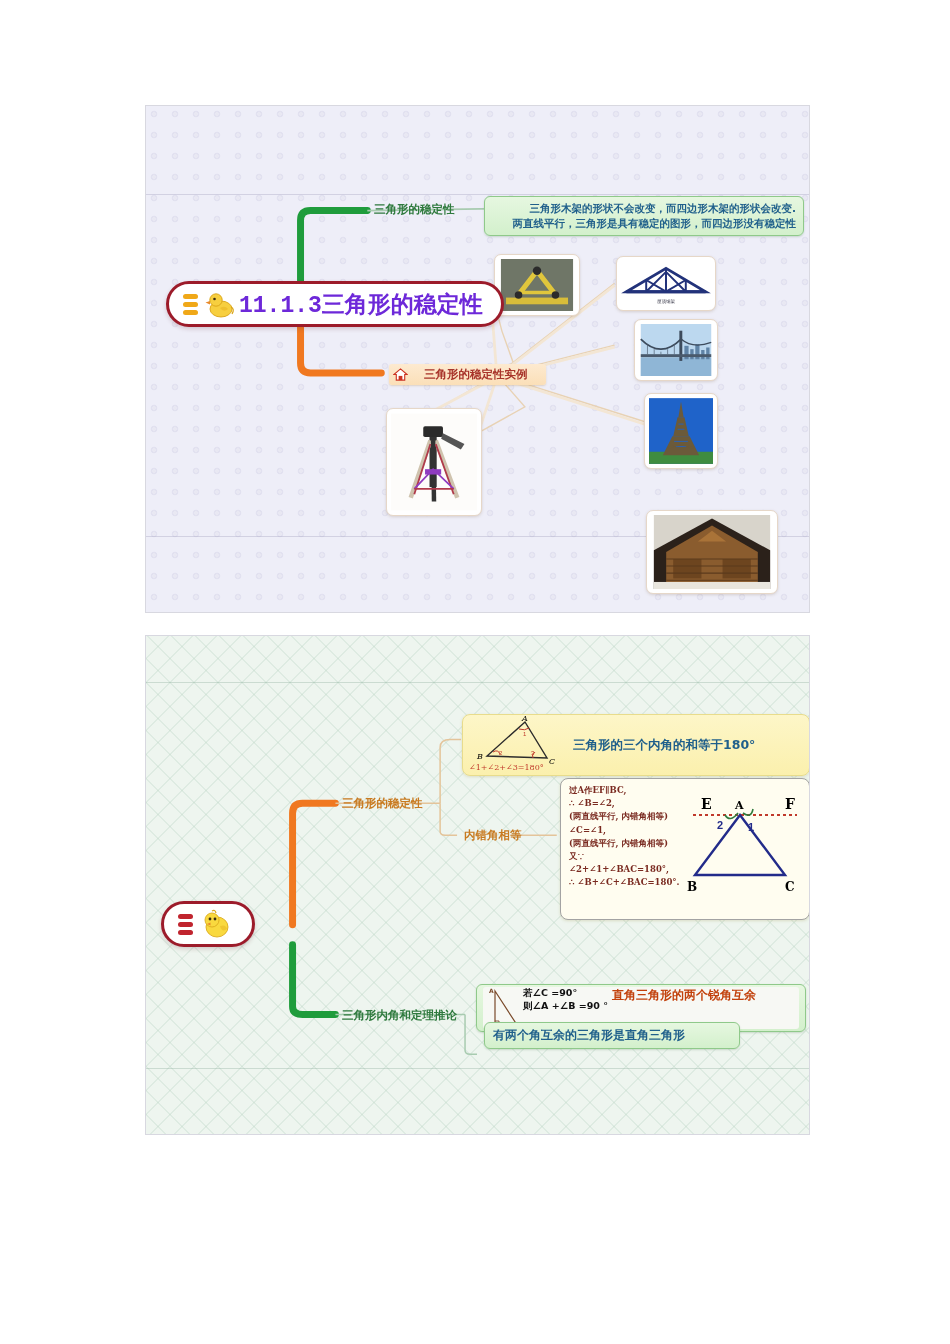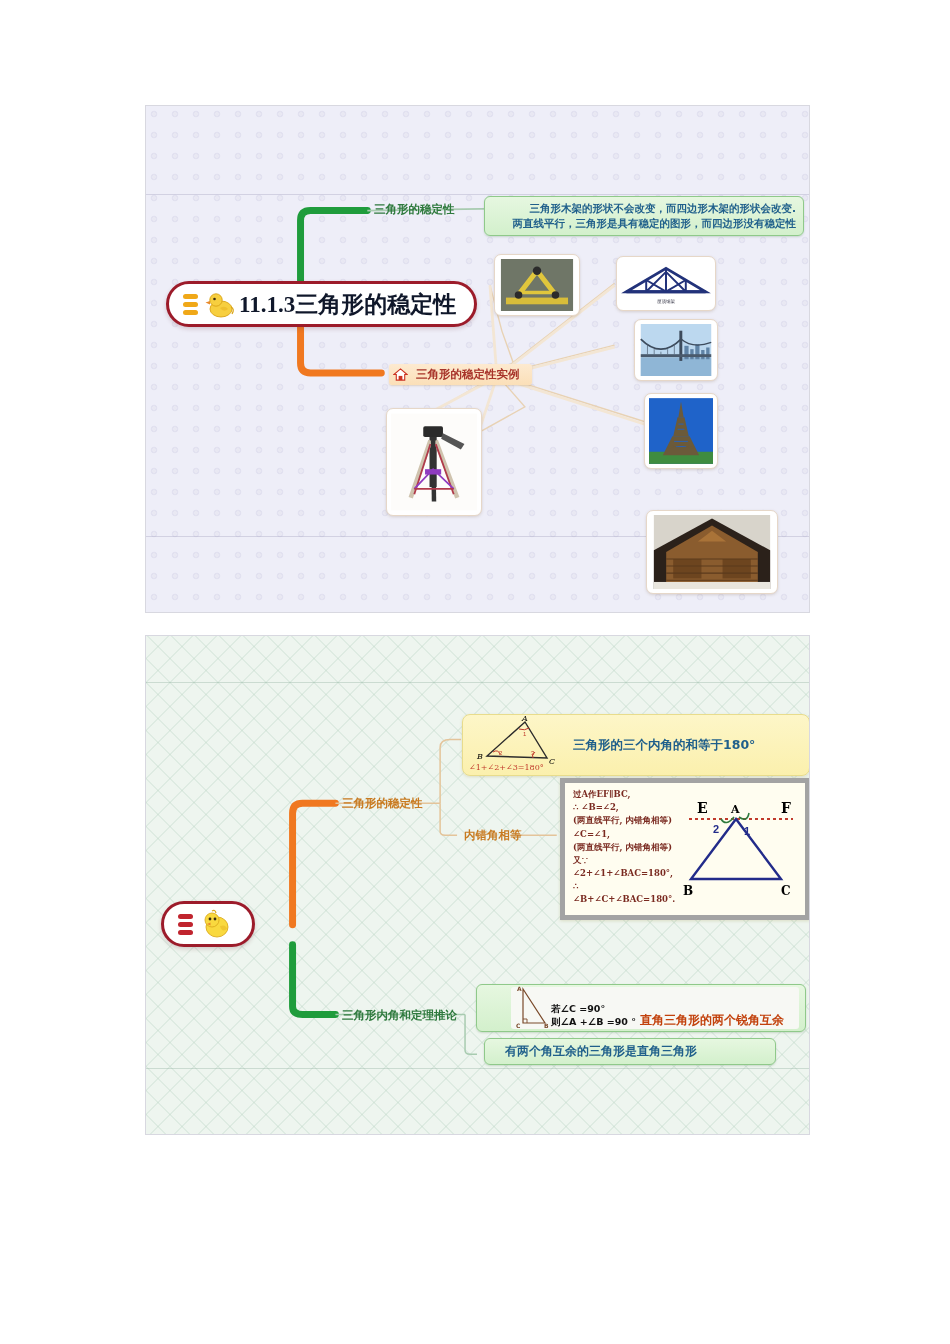--- a/index.html
+++ b/index.html
@@ -66,38 +66,38 @@
   .central .bars {
     display: flex; flex-direction: column; gap: 3px;
     margin-right: 7px; margin-left: 4px;
   }
   .central .bars i {
     display: block; width: 15px; height: 5px;
     background: #f0a818; border-radius: 3px;
   }
   .central .animal { width: 32px; height: 32px; margin-right: 2px; flex: 0 0 auto; }
   .central .ctitle {
-    font-size: 23px; font-weight: bold; color: #0f172a;
+    font-size: 23px; font-weight: bold; color: #6d28d9;
     letter-spacing: 0px; white-space: nowrap;
-    font-family: Liberation Serif, serif;
+    font-family: Liberation Mono, monospace;
   }
 
   
   .blabel {
     position: absolute;
     font-size: 11.5px; font-weight: bold;
     white-space: nowrap; z-index: 11;
     font-family: "DejaVu Sans", "Liberation Sans", sans-serif;
   }
   .blabel.green { color: #2f7a3e; }
   .blabel.orange { color: #c87a20; }
   .blabel.boxed-orange {
     color: #a8342a; background: linear-gradient(#fdead0,#fbdfb8);
-    border-radius: 3px; padding: 3px 12px 3px 4px;
-    display: flex; align-items: flex-end; gap: 8px;
+    border-radius: 3px; padding: 3px 18px 3px 4px;
+    display: flex; align-items: flex-end; gap: 16px;
     box-shadow: 0 1px 2px rgba(180,140,90,0.3);
   }
   .blabel.boxed-orange .house { width: 15px; height: 15px; flex: 0 0 auto; }
 
   
   .note { position: absolute; z-index: 10; }
   .note-green {
     background: linear-gradient(#e6f7e0,#d3f0cc);
     border: 1px solid #8fc98a; border-radius: 6px;
     color: #1f5f8b; padding: 4px 7px;
@@ -105,21 +105,21 @@
     box-shadow: 0 1px 2px rgba(110,150,110,0.3);
     font-family: "DejaVu Sans", "Liberation Sans", sans-serif;
   }
   .note-yellow {
     background: linear-gradient(#fdf6c8,#fbf0ad);
     border: 1px solid #e8dc8c; border-radius: 8px;
     box-shadow: 0 1px 3px rgba(170,160,90,0.28);
   }
   .note-white {
     background: #fffdf0;
-    border: 5px solid #a3a3a3; border-radius: 0;
+    border: 1px solid #a3a3a3; border-radius: 8px;
     box-shadow: 0 1px 3px rgba(170,160,90,0.28);
   }
 
   
   .imgcard {
     position: absolute; background: #fff;
     border: 1px solid #e6d7c8; border-radius: 7px;
     padding: 4px; overflow: hidden; z-index: 9;
     box-shadow: 0 1px 3px rgba(150,130,110,0.28);
   }
@@ -395,34 +395,34 @@
             <text x="2" y="102" font-size="12" font-weight="bold" font-family="DejaVu Serif, serif">B</text>
             <text x="100" y="102" font-size="12" font-weight="bold" font-family="DejaVu Serif, serif">C</text>
           </svg>
         </div>
       </div>
     </div>
 
     <div class="blabel green" style="left:196px; top:372px;">三角形内角和定理推论</div>
 
     <div class="note note-green" style="left:330px; top:348px; width:330px; height:48px; padding:2px 6px;">
-      <div style="display:flex;align-items:flex-end;height:100%;background:#f7f8f4;border-radius:3px;margin-left:28px;">
+      <div style="display:flex;align-items:flex-start;height:100%;background:#f7f8f4;border-radius:3px;">
         <svg viewBox="0 0 40 44" style="width:40px;height:44px;flex:0 0 auto;">
           <path d="M12,4 L12,38 L34,38 Z" fill="none" stroke="#7a4a2a" stroke-width="1.2"></path>
           <path d="M12,34 L16,34 L16,38" fill="none" stroke="#7a4a2a" stroke-width="0.9"></path>
           <text x="6" y="6" font-size="6" fill="#7a4a2a">A</text>
           <text x="5" y="43" font-size="6" fill="#7a4a2a">C</text>
           <text x="33" y="43" font-size="6" fill="#7a4a2a">B</text>
         </svg>
         <div style="font-family:'DejaVu Sans',sans-serif;font-size:9.5px;font-weight:bold;color:#111;line-height:1.35;flex:0 0 auto;">
           <div>若∠C =90°</div>
           <div>则∠A +∠B =90 °</div>
         </div>
         <div style="font-size:12px;font-weight:bold;color:#c2410c;margin-left:4px;font-family:'DejaVu Sans',sans-serif;">直角三角形的两个锐角互余</div>
       </div>
     </div>
 
-    <div class="note note-green" style="left:338px; top:402px; width:292px; padding:4px 20px; font-size:12px;">
+    <div class="note note-green" style="left:338px; top:386px; width:256px; padding:4px 8px; font-size:12px;">
       <span>有两个角互余的三角形是直角三角形</span>
     </div>
   </div>
 
 </div>
 
 </body></html>

